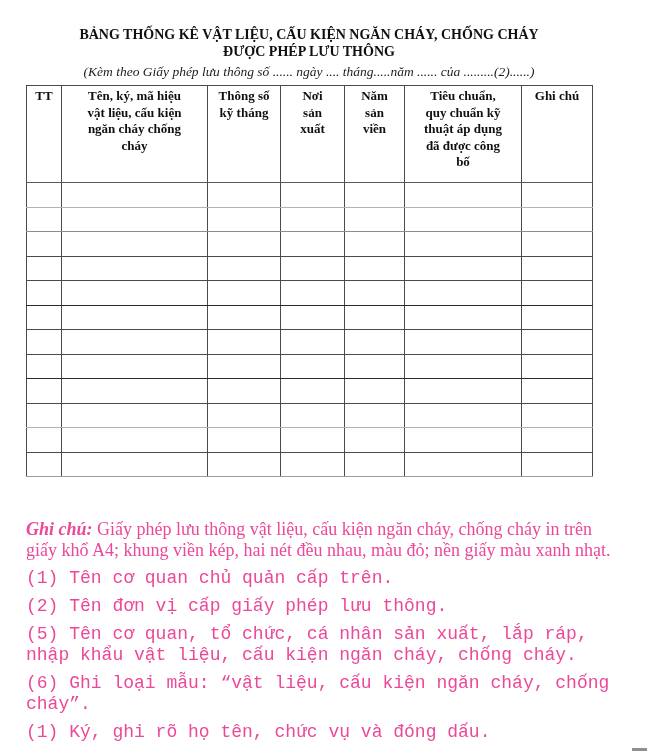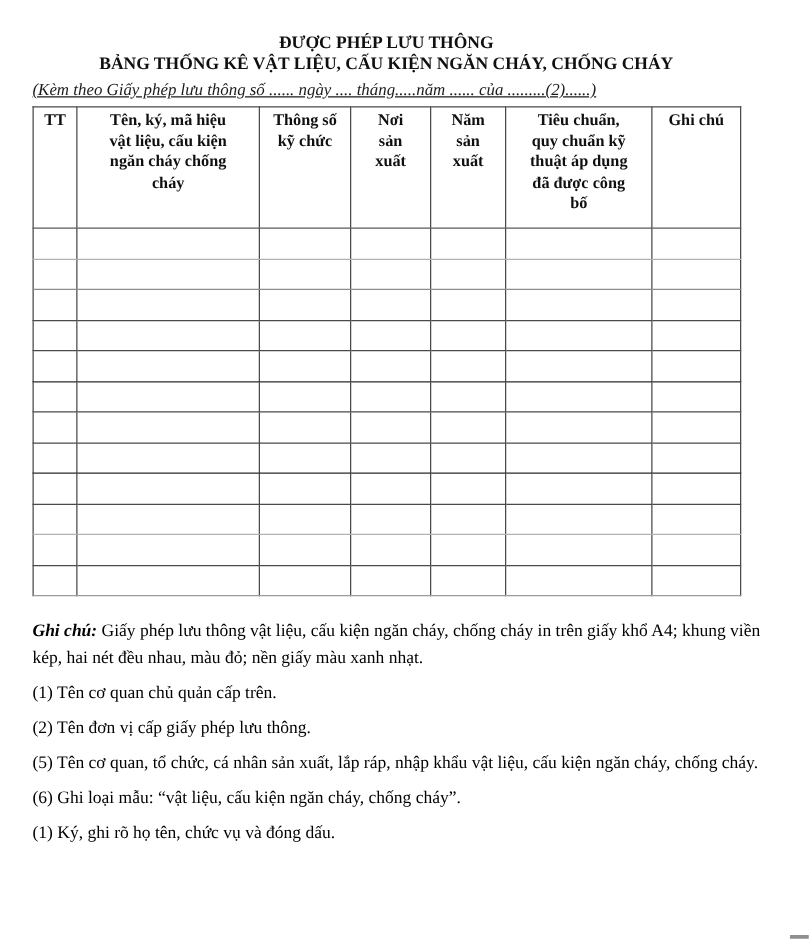--- a/index.html
+++ b/index.html
@@ -21,26 +21,26 @@
   .title-block {
     margin-top: 26px;
     text-align: center;
     font-weight: bold;
     font-size: 14px;
     line-height: 17px;
     color: #101010;
   }
   .subtitle {
     margin-top: 2px;
+    text-align: center;
     font-style: italic;
     font-size: 13.5px;
     line-height: 20px;
     white-space: nowrap;
     color: #1c1c1c;
-    text-decoration: underline;
   }
   table.materials {
     margin-top: 3px;
     width: 566px;
     border-collapse: collapse;
     table-layout: fixed;
   }
   .materials th, .materials td {
     border: 1px solid #4a4a4a;
   }
@@ -67,44 +67,44 @@
   
   .col-tt { width: 35px; }
   .col-name { width: 146px; }
   .col-specs { width: 73px; }
   .col-origin { width: 64px; }
   .col-year { width: 60px; }
   .col-standards { width: 117px; }
   .col-note { width: 71px; }
 
   .notes {
-    margin-top: 18px;
+    margin-top: 42px;
     width: 600px;
-    font-size: 14px;
+    font-size: 18px;
     line-height: 21px;
-    color: #000000;
+    color: #ec4899;
   }
   .notes-intro { margin: 0; }
   .note-label { font-weight: bold; font-style: italic; }
-  .note-item { margin-top: 7px; }
+  .note-item { margin-top: 7px; font-family: Liberation Mono, monospace; }
   .corner-mark {
     position: absolute;
     left: 632px; top: 748px;
     width: 15px; height: 3px;
     background: #8f8f8f;
   }
 </style>
 </head>
 <body>
 
 <div class="content">
 
   <div class="title-block">
+    <div>BẢNG THỐNG KÊ VẬT LIỆU, CẤU KIỆN NGĂN CHÁY, CHỐNG CHÁY</div>
     <div>ĐƯỢC PHÉP LƯU THÔNG</div>
-    <div>BẢNG THỐNG KÊ VẬT LIỆU, CẤU KIỆN NGĂN CHÁY, CHỐNG CHÁY</div>
   </div>
 
   <div class="subtitle">(Kèm theo Giấy phép lưu thông số ...... ngày .... tháng.....năm ...... của .........(2)......)</div>
 
   <table class="materials">
     <colgroup>
       <col class="col-tt">
         <col class="col-name">
         <col class="col-specs">
       <col class="col-origin">
@@ -113,27 +113,27 @@
       <col class="col-note">
     </colgroup>
     <thead>
       <tr>
         <th>TT</th>
         <th>Tên, ký, mã hiệu
 vật liệu, cấu kiện
 ngăn cháy chống
 cháy</th>
         <th>Thông số
-kỹ chức</th>
+kỹ tháng</th>
         <th>Nơi
 sản
 xuất</th>
         <th>Năm
 sản
-xuất</th>
+viền</th>
         <th>Tiêu chuẩn,
 quy chuẩn kỹ
 thuật áp dụng
 đã được công
 bố</th>
         <th>Ghi chú</th>
       </tr>
     </thead>
     <tbody>
         <tr>

